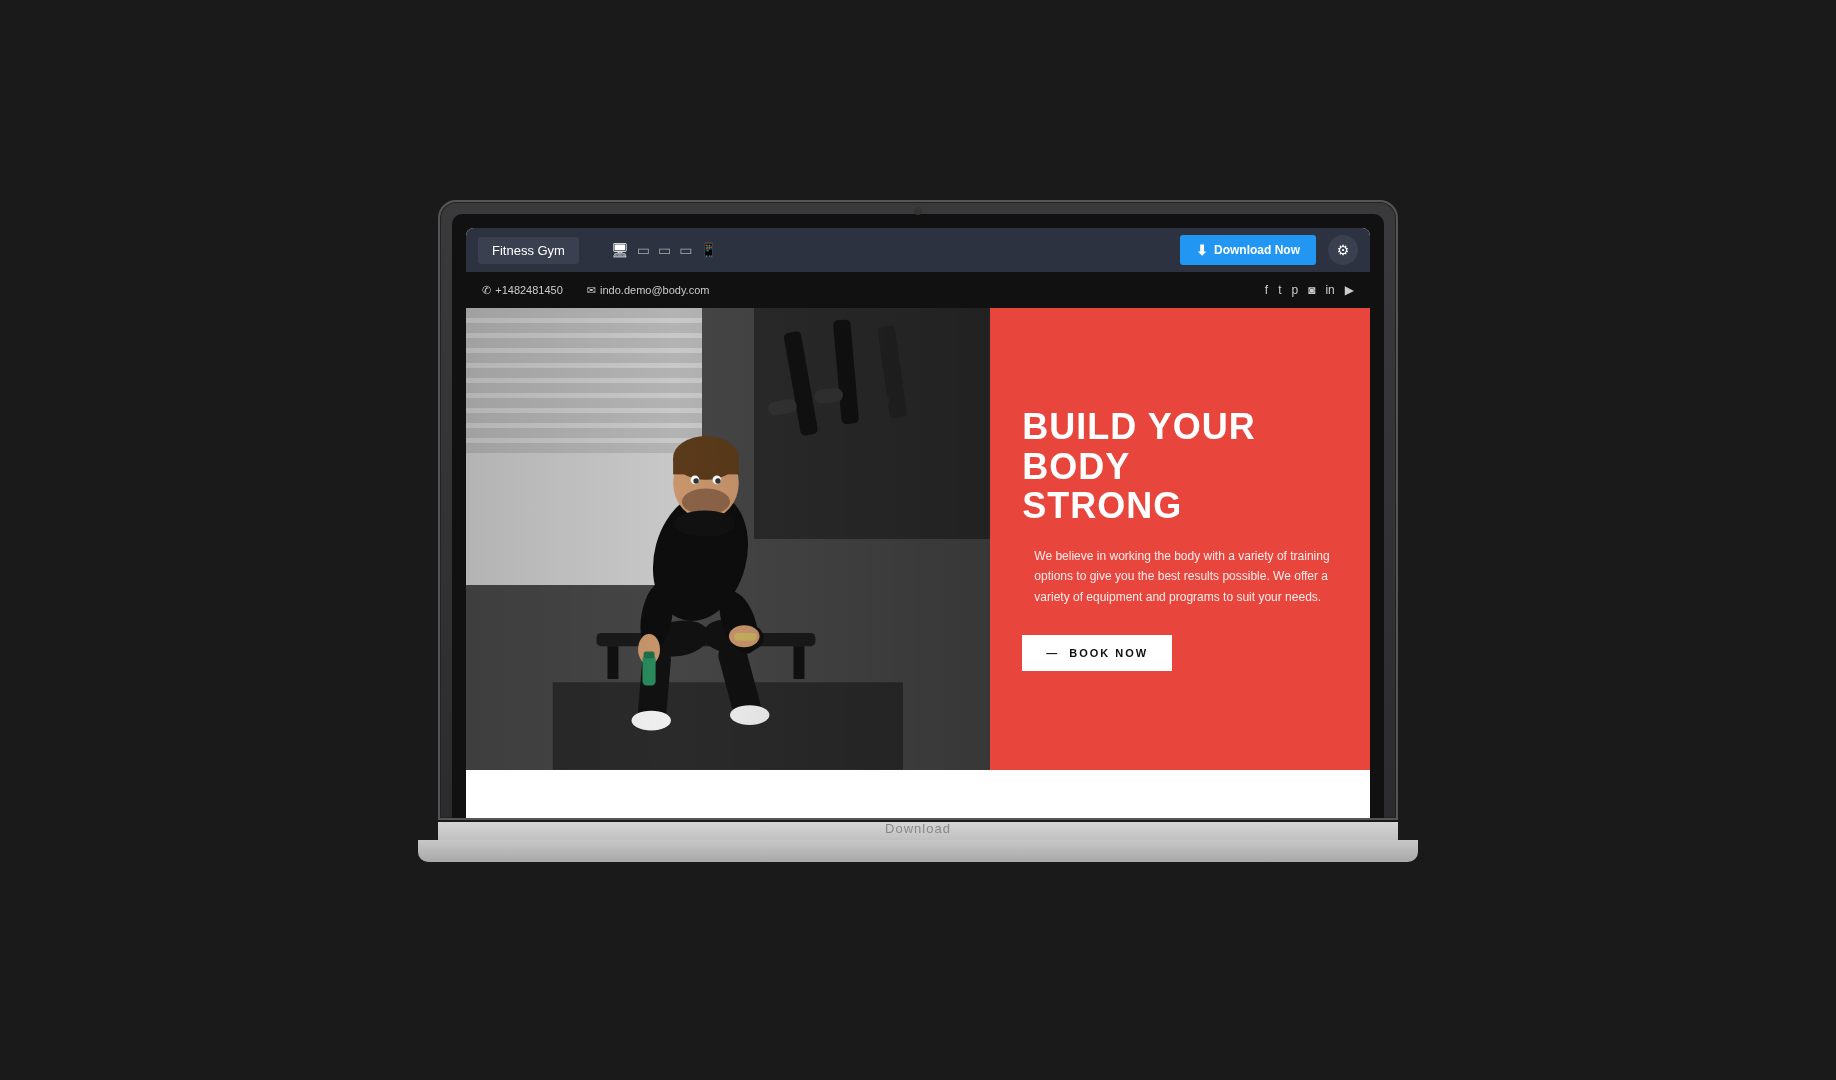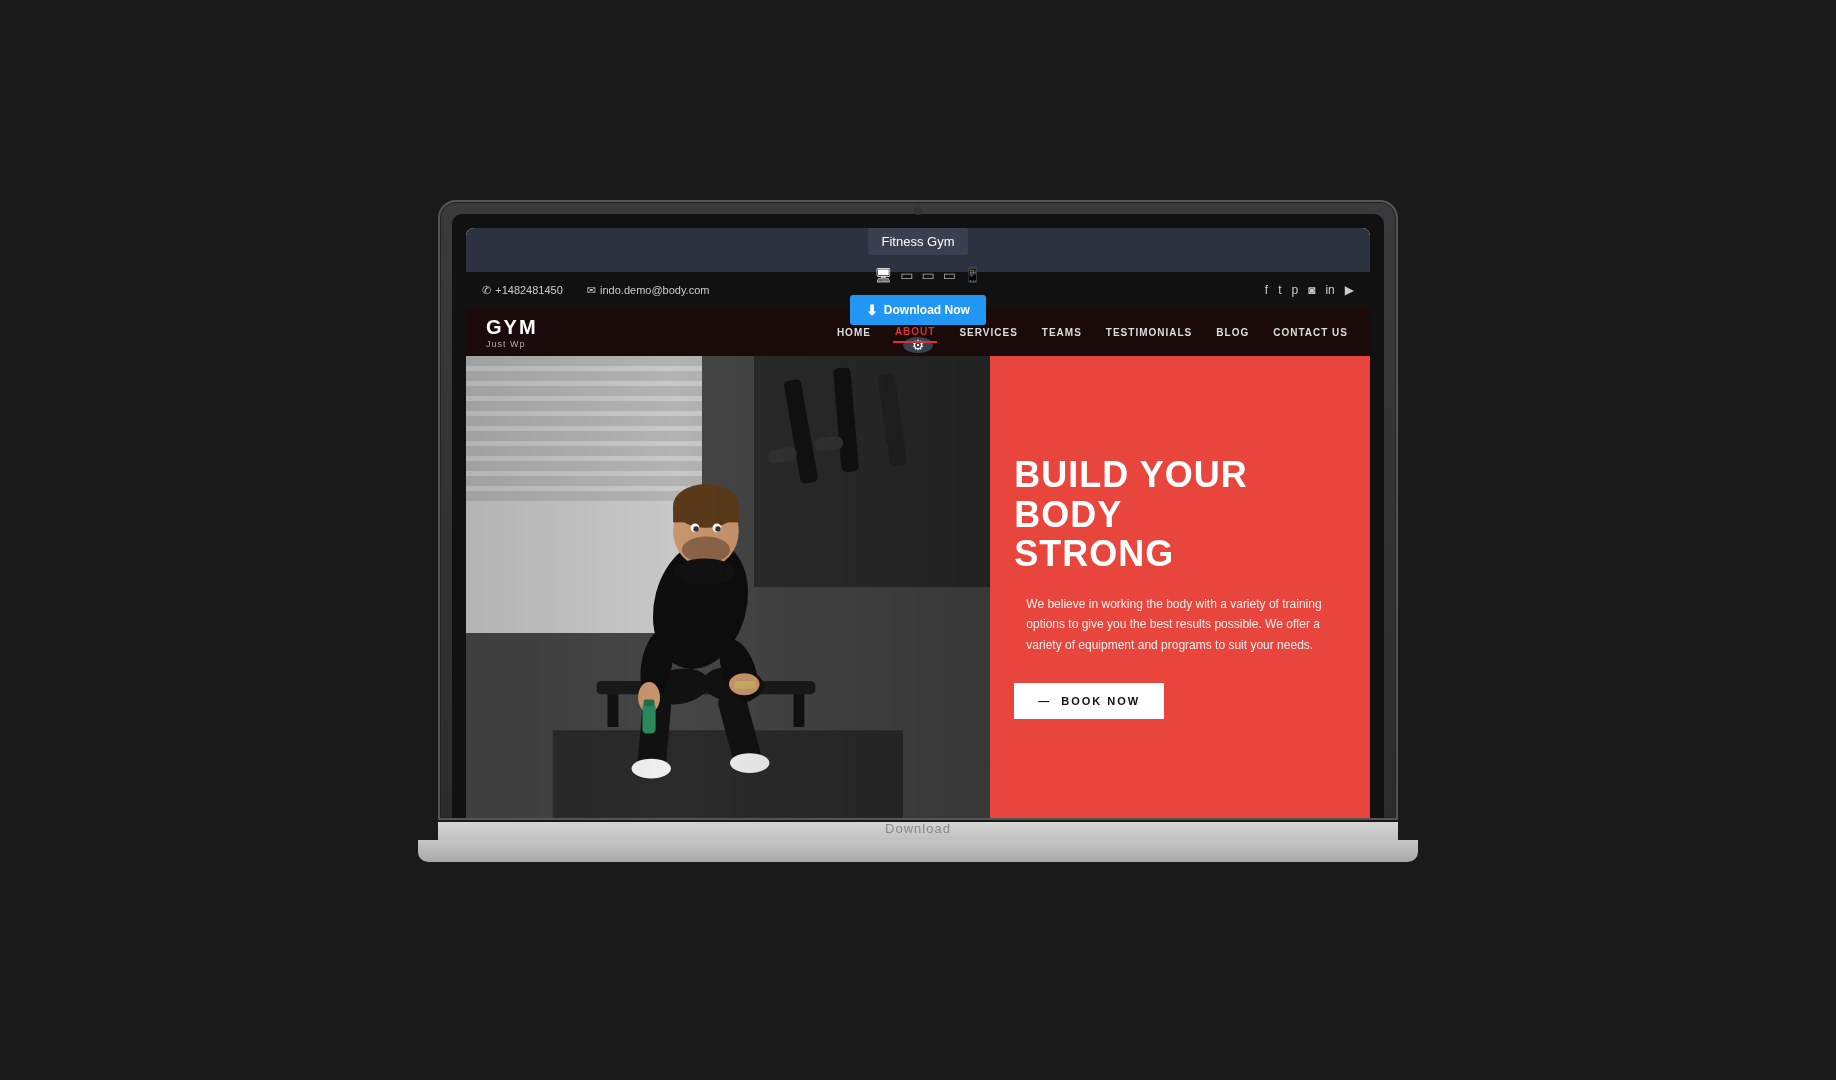--- a/index.html
+++ b/index.html
@@ -70,21 +70,20 @@
     }
 
     
     .toolbar {
       background: #2c3240;
       height: 44px;
       display: flex;
       align-items: center;
       padding: 0 12px;
       gap: 12px;
-      flex-direction: column;
     }
 
     .toolbar-title {
       color: #fff;
       font-size: 13px;
       background: #3a4050;
       padding: 6px 14px;
       border-radius: 3px;
       min-width: 100px;
     }
@@ -230,21 +229,21 @@
     .hero-image {
       width: 58%;
       position: relative;
       background: #1a1a1a;
       overflow: hidden;
     }
 
     .hero-content {
       width: 42%;
       background: #e8453c;
-      padding: 40px 24px;
+      padding: 40px 32px;
       display: flex;
       flex-direction: column;
       justify-content: center;
     }
 
     .hero-title {
       color: #fff;
       font-size: 36px;
       font-weight: 900;
       line-height: 1.1;
@@ -368,35 +367,20 @@
           <div class="social-icons">
             <span class="social-icon">f</span>
             <span class="social-icon">t</span>
             <span class="social-icon">p</span>
             <span class="social-icon">◙</span>
             <span class="social-icon">in</span>
             <span class="social-icon">▶</span>
           </div>
         </div>
 
-        <div class="navbar">
-          <div class="logo-area">
-            <span class="logo-name">GYM</span>
-            <span class="logo-sub">Just Wp</span>
-          </div>
-          <nav class="nav-links">
-            <a class="nav-link">HOME</a>
-            <a class="nav-link active">ABOUT</a>
-            <a class="nav-link">SERVICES</a>
-            <a class="nav-link">TEAMS</a>
-            <a class="nav-link">TESTIMONIALS</a>
-            <a class="nav-link">BLOG</a>
-            <a class="nav-link">CONTACT US</a>
-          </nav>
-        </div>
 
         <div class="hero">
 
           <div class="hero-image">
 
             <div class="photo-bg"></div>
 
             <div class="photo-wall-top">
               <div class="photo-wall-stripe"></div>
               <div class="photo-wall-stripe"></div>

